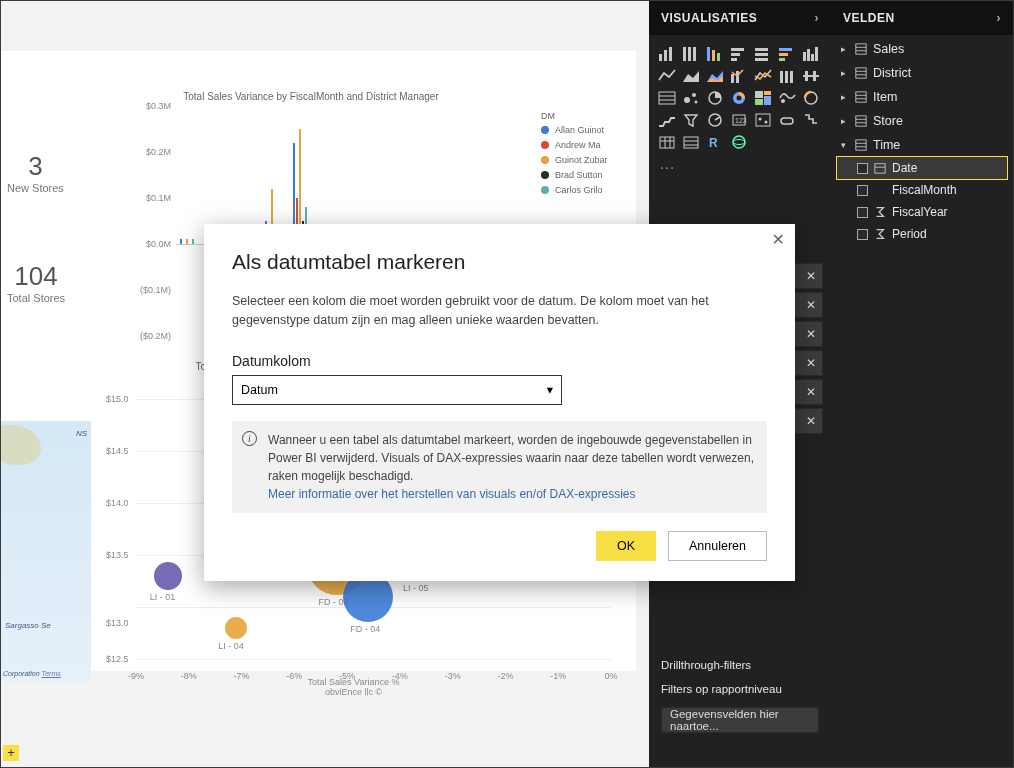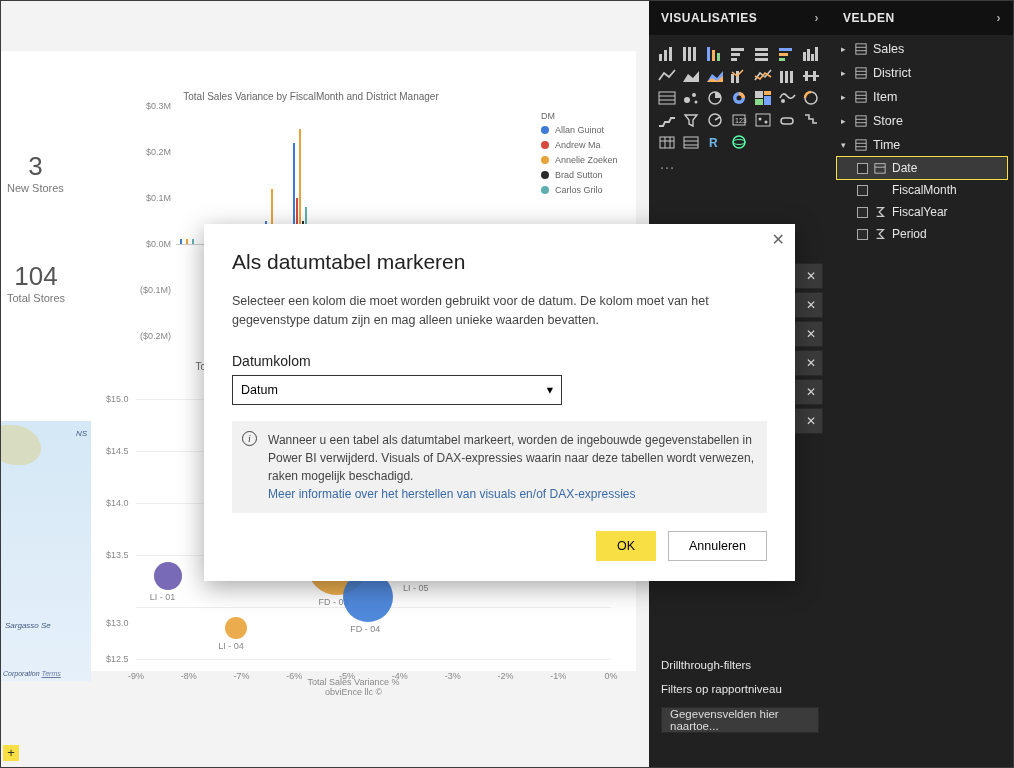--- a/index.html
+++ b/index.html
@@ -189,21 +189,21 @@
               <div class="row">
                 <div class="dot" style="background:#3d7bd6"></div>
                 <span>Allan Guinot</span>
               </div>
               <div class="row">
                 <div class="dot" style="background:#d64a3d"></div>
                 <span>Andrew Ma</span>
               </div>
               <div class="row">
                 <div class="dot" style="background:#e8a33a"></div>
-                <span>Annelie Zoeken</span>
+                <span>Guinot Zubar</span>
               </div>
               <div class="row">
                 <div class="dot" style="background:#2b2b2b"></div>
                 <span>Brad Sutton</span>
               </div>
               <div class="row">
                 <div class="dot" style="background:#5eb0b0"></div>
                 <span>Carlos Grilo</span>
               </div>
             </div>

